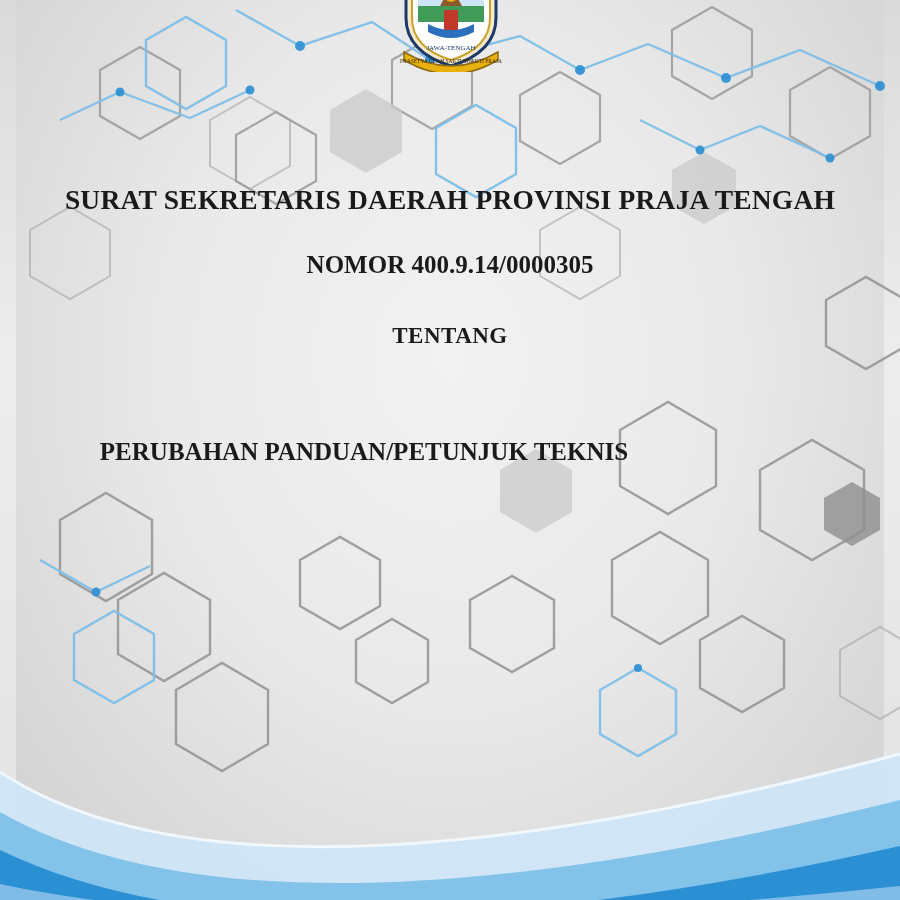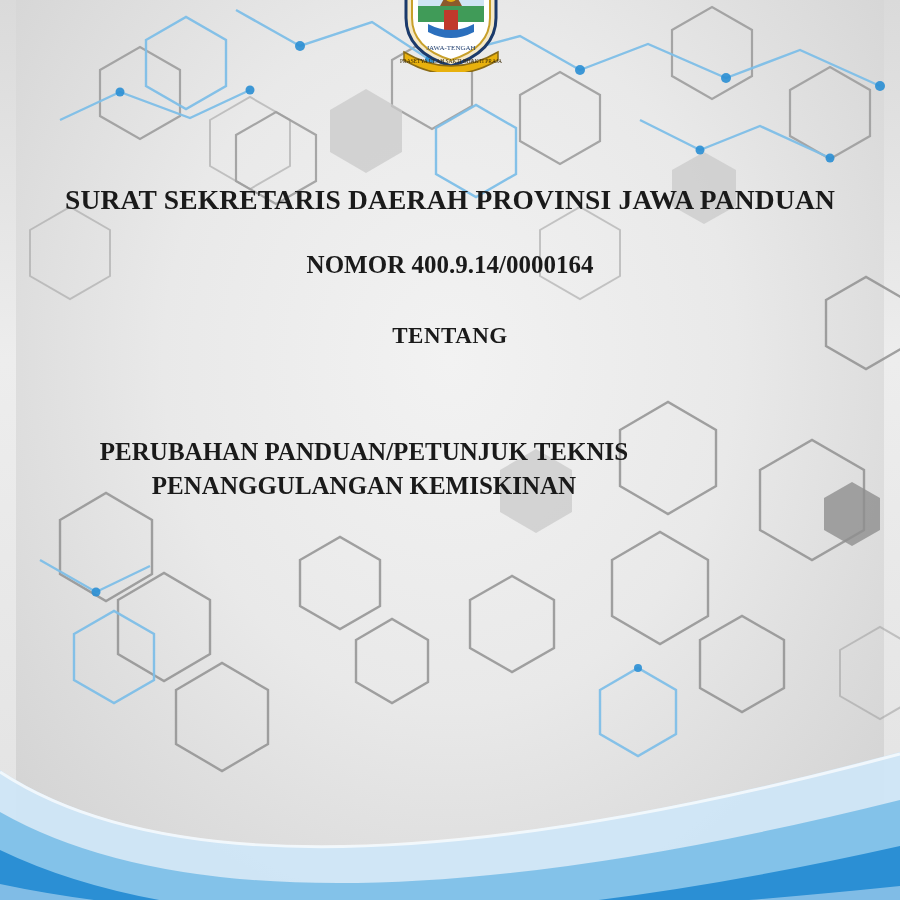--- a/index.html
+++ b/index.html
@@ -191,24 +191,23 @@
   <svg class="wave-layer" viewBox="0 0 900 900">
     <path d="M0,770 Q240,930 900,752 L900,900 L0,900 Z" fill="#cfe6f7" opacity="0.95"></path>
     <path d="M0,812 Q260,960 900,800 L900,900 L0,900 Z" fill="#7ec0e8" opacity="0.95"></path>
     <path d="M0,850 Q280,985 900,846 L900,900 L0,900 Z" fill="#2b8fd4"></path>
     <path d="M0,772 Q240,930 900,754" fill="none" stroke="#ffffff" stroke-width="3" opacity="0.7"></path>
     <path d="M0,884 Q300,948 900,886 L900,900 L0,900 Z" fill="#e9f4fc" opacity="0.45"></path>
   </svg>
 
   <div class="content">
     <div class="title-block">
-      <p class="line-main">SURAT SEKRETARIS DAERAH PROVINSI JAWA PANDUAN</p>
-      <p class="line-nomor">NOMOR 400.9.14/0000164</p>
+      <p class="line-main">SURAT SEKRETARIS DAERAH PROVINSI PRAJA TENGAH</p>
+      <p class="line-nomor">NOMOR 400.9.14/0000305</p>
       <p class="line-tentang">TENTANG</p>
     </div>
 
     <div class="subject-block">
       <p class="subject-line">PERUBAHAN PANDUAN/PETUNJUK TEKNIS</p>
-      <p class="subject-line">PENANGGULANGAN KEMISKINAN</p>
     </div>
   </div>
 
 </div>
 
 </body></html>

